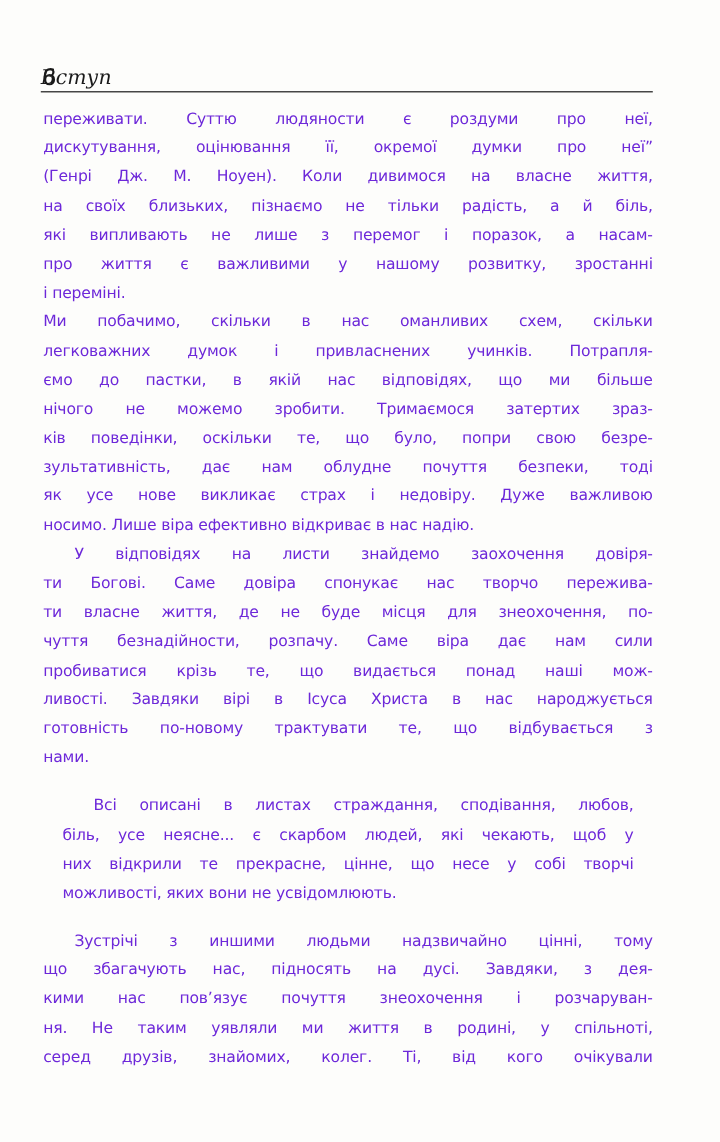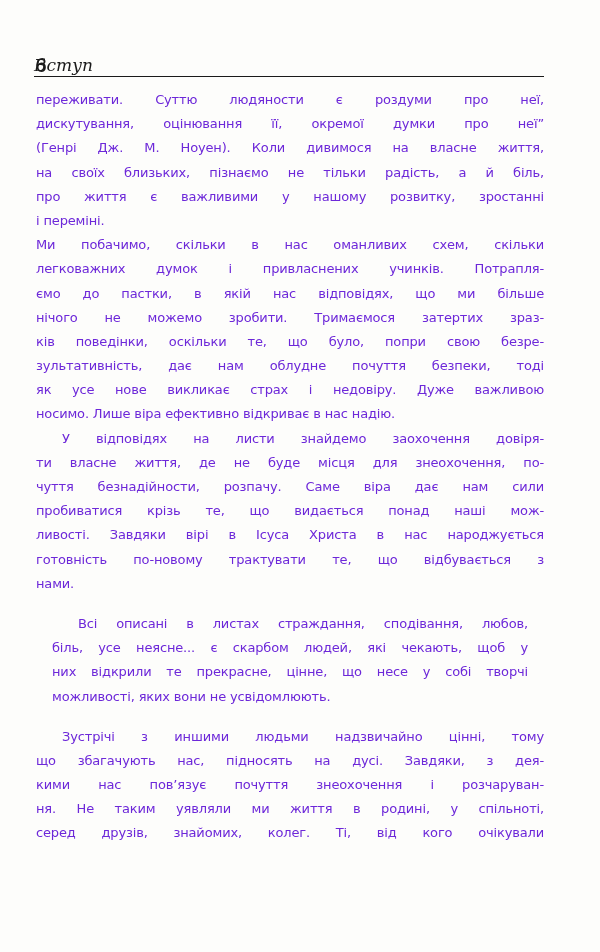--- a/index.html
+++ b/index.html
@@ -81,37 +81,39 @@
     <span class="section-title">Вступ</span>
   </div>
 
   <div class="body-text">
 
     <p style="margin:0">
       <span class="line">переживати. Суттю людяности є роздуми про неї,</span>
       <span class="line">дискутування, оцінювання її, окремої думки про неї”</span>
       <span class="line">(Генрі Дж. М. Ноуен). Коли дивимося на власне життя,</span>
       <span class="line">на своїх близьких, пізнаємо не тільки радість, а й біль,</span>
+      <span class="line">які випливають не лише з перемог і поразок, а насам-</span>
       <span class="line">про життя є важливими у нашому розвитку, зростанні</span>
       <span class="line last">і переміні.</span>
     </p>
 
     <p style="margin:0">
       <span class="line">Ми побачимо, скільки в нас оманливих схем, скільки</span>
       <span class="line">легковажних думок і привласнених учинків. Потрапля-</span>
       <span class="line">ємо до пастки, в якій нас відповідях, що ми більше</span>
       <span class="line">нічого не можемо зробити. Тримаємося затертих зраз-</span>
       <span class="line">ків поведінки, оскільки те, що було, попри свою безре-</span>
       <span class="line">зультативність, дає нам облудне почуття безпеки, тоді</span>
       <span class="line">як усе нове викликає страх і недовіру. Дуже важливою</span>
       <span class="line last">носимо. Лише віра ефективно відкриває в нас надію.</span>
     </p>
 
     <p style="margin:0">
       <span class="line indent">У відповідях на листи знайдемо заохочення довіря-</span>
+      <span class="line">ти Богові. Саме довіра спонукає нас творчо пережива-</span>
       <span class="line">ти власне життя, де не буде місця для знеохочення, по-</span>
       <span class="line">чуття безнадійности, розпачу. Саме віра дає нам сили</span>
       <span class="line">пробиватися крізь те, що видається понад наші мож-</span>
       <span class="line">ливості. Завдяки вірі в Ісуса Христа в нас народжується</span>
       <span class="line">готовність по-новому трактувати те, що відбувається з</span>
       <span class="line last">нами.</span>
     </p>
 
     <p style="margin:16px">
       <span class="line indent">Всі описані в листах страждання, сподівання, любов,</span>

